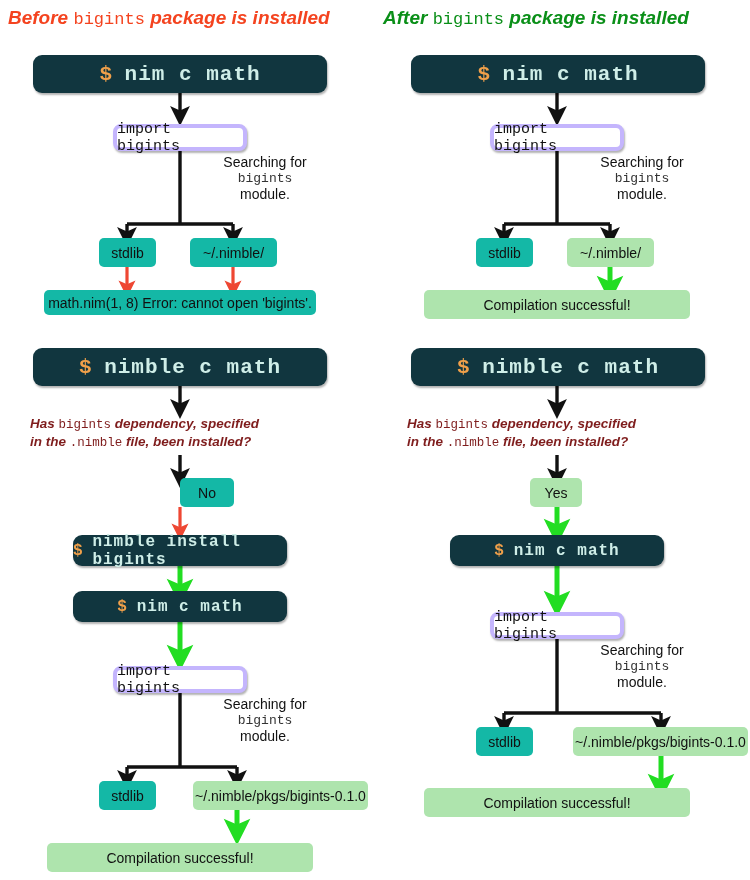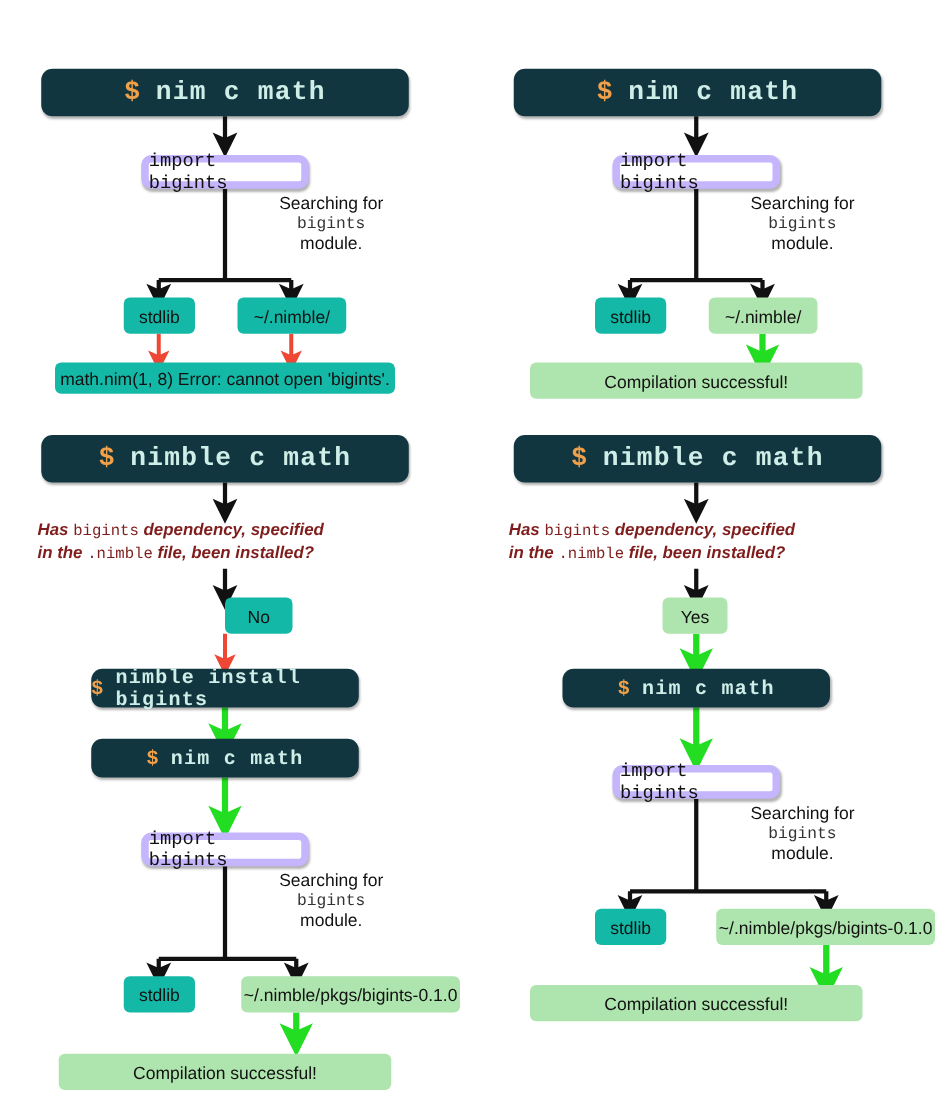--- a/index.html
+++ b/index.html
@@ -42,21 +42,21 @@
     letter-spacing:1px;
     box-shadow:1px 2px 2px rgba(0,0,0,.30);
   }
   .term .prompt{color:#f0a04a;margin-right:.55em;}
   .term.big{font-size:21px;}
   .term.mid{font-size:16px;}
 
   
   .codebox{
     background:#ffffff;
-    border:6px solid #c4b5fd;
+    border:4px solid #c4b5fd;
     border-radius:8px;
     color:#111111;
     font-family:"Liberation Mono", monospace;
     font-size:15px;
     box-shadow:1px 2px 2px rgba(0,0,0,.30);
   }
 
   
   .pink{background:#14b8a6;border-radius:5px;color:#111;font-size:14px;}
   .green{background:#aee4ad;border-radius:5px;color:#111;font-size:14px;}
@@ -139,20 +139,26 @@
       <path d="M557,455 L557,478" stroke="#111" stroke-width="3.4" marker-end="url(#ahB)"></path>
       <path d="M557,507 L557,532" stroke="#22dd22" stroke-width="5" marker-end="url(#ahG)"></path>
       <path d="M557,566 L557,604" stroke="#22dd22" stroke-width="5" marker-end="url(#ahG)"></path>
       <path d="M557,639 L557,713 M504,713 L661,713" stroke="#111" stroke-width="3.4"></path>
       <path d="M504,713 L504,726" stroke="#111" stroke-width="3.4" marker-end="url(#ahB)"></path>
       <path d="M661,713 L661,726" stroke="#111" stroke-width="3.4" marker-end="url(#ahB)"></path>
       <path d="M661,756 L661,787" stroke="#22dd22" stroke-width="5" marker-end="url(#ahG)"></path>
     </g>
   </svg>
 
+  <div class="col-title before">
+    <span>Before </span><span class="mono">bigints</span><span> package is installed</span>
+  </div>
+  <div class="col-title after">
+    <span>After </span><span class="mono">bigints</span><span> package is installed</span>
+  </div>
 
   <div class="node term big" style="left:33px;top:55px;width:294px;height:38px;">
     <span class="prompt">$</span>
       <span>nim c math</span>
   </div>
 
   <div class="node codebox" style="left:113px;top:124px;width:134px;height:27px;">
     <span>import bigints</span>
   </div>
 

